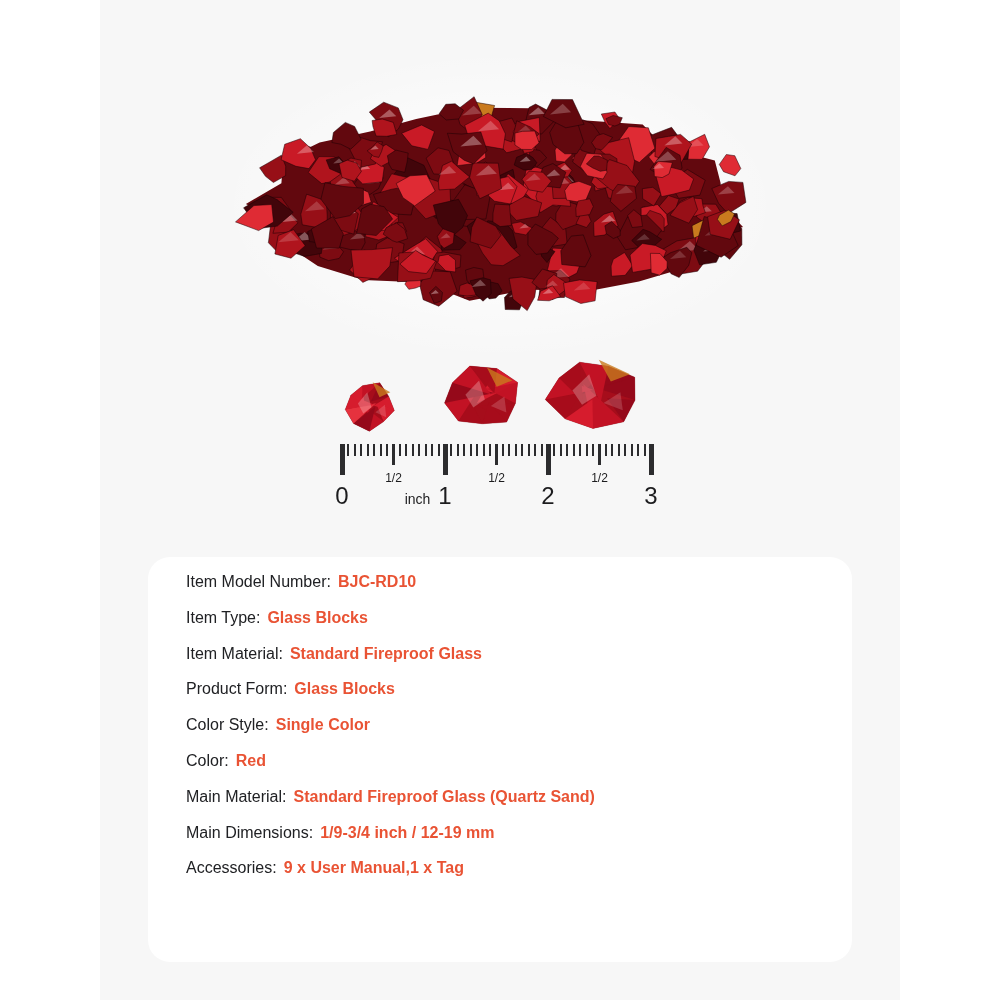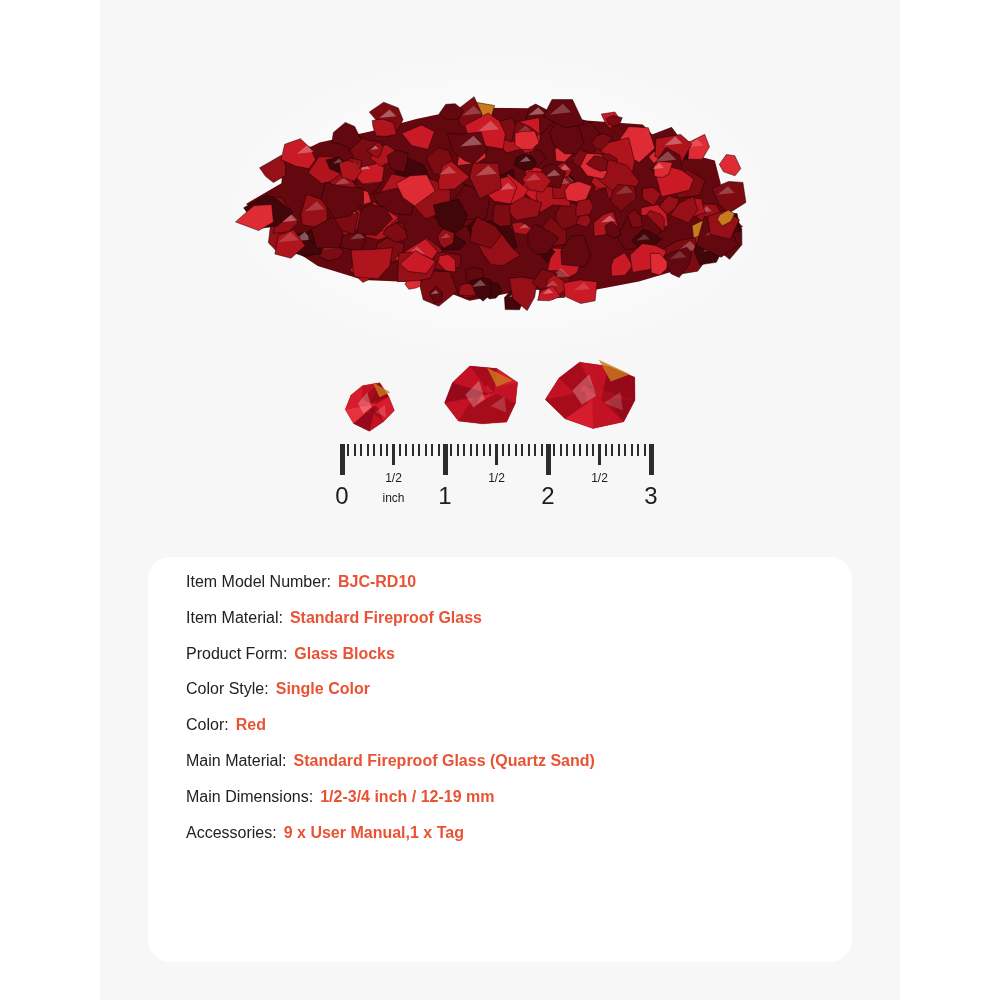--- a/index.html
+++ b/index.html
@@ -22,21 +22,21 @@
   .num{
     position:absolute;top:38px;transform:translateX(-50%);
     font-size:24px;color:#1c1c1e;
   }
   .half{
     position:absolute;top:27px;transform:translateX(-50%);
     font-size:12px;color:#1c1c1e;
   }
   .unitlab{
     position:absolute;top:47px;transform:translateX(-50%);
-    font-size:12px;color:#1c1c1e;
+    font-size:14px;color:#1c1c1e;margin-left:24px;
   }
   .card{
     position:absolute;left:48px;top:557px;width:704px;height:405px;
     background:#ffffff;border-radius:22px;
     padding:7px 0 0 38px;box-sizing:border-box;
   }
   .row{height:35.8px;line-height:35.8px;font-size:16px;white-space:nowrap;}
   .lab{color:#202124;}
   .val{color:#E95334;font-weight:700;margin-left:7px;}
 </style>
@@ -411,36 +411,39 @@
       <span class="half" style="left:154.5px">1/2</span>
       <span class="half" style="left:257.5px">1/2</span>
       <span class="unitlab" style="left:51.5px">inch</span>
     </div>
 
     <div class="card">
       <div class="row">
         <span class="lab">Item Model Number:</span><span class="val">BJC-RD10</span>
       </div>
       <div class="row">
+        <span class="lab">Item Type:</span><span class="val">Glass Blocks</span>
+      </div>
+      <div class="row">
         <span class="lab">Item Material:</span><span class="val">Standard Fireproof Glass</span>
       </div>
       <div class="row">
         <span class="lab">Product Form:</span><span class="val">Glass Blocks</span>
       </div>
       <div class="row">
         <span class="lab">Color Style:</span><span class="val">Single Color</span>
       </div>
       <div class="row">
         <span class="lab">Color:</span><span class="val">Red</span>
       </div>
       <div class="row">
         <span class="lab">Main Material:</span><span class="val">Standard Fireproof Glass (Quartz Sand)</span>
       </div>
       <div class="row">
-        <span class="lab">Main Dimensions:</span><span class="val">1/2-3/4 inch / 12-19 mm</span>
+        <span class="lab">Main Dimensions:</span><span class="val">1/9-3/4 inch / 12-19 mm</span>
       </div>
       <div class="row">
         <span class="lab">Accessories:</span><span class="val">9 x User Manual,1 x Tag</span>
       </div>
     </div>
 
   </div>
 </div>
 
 </body></html>

